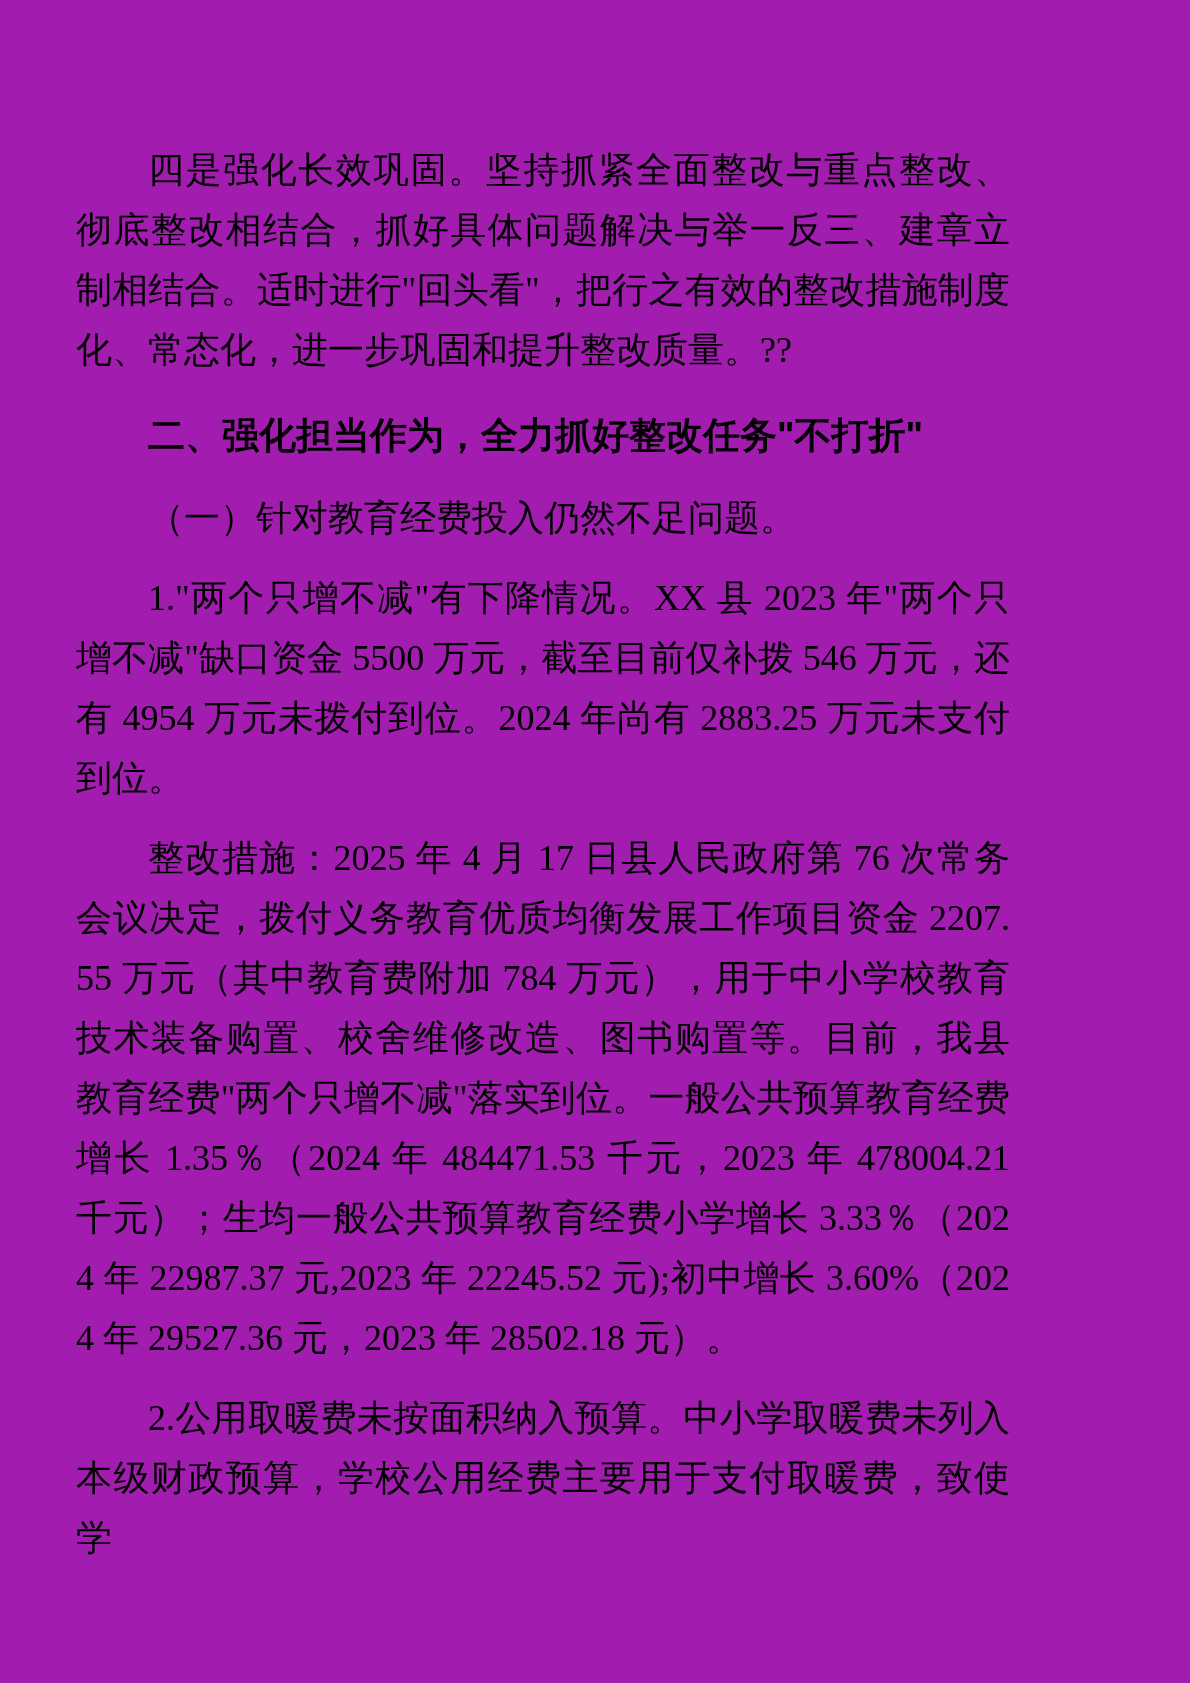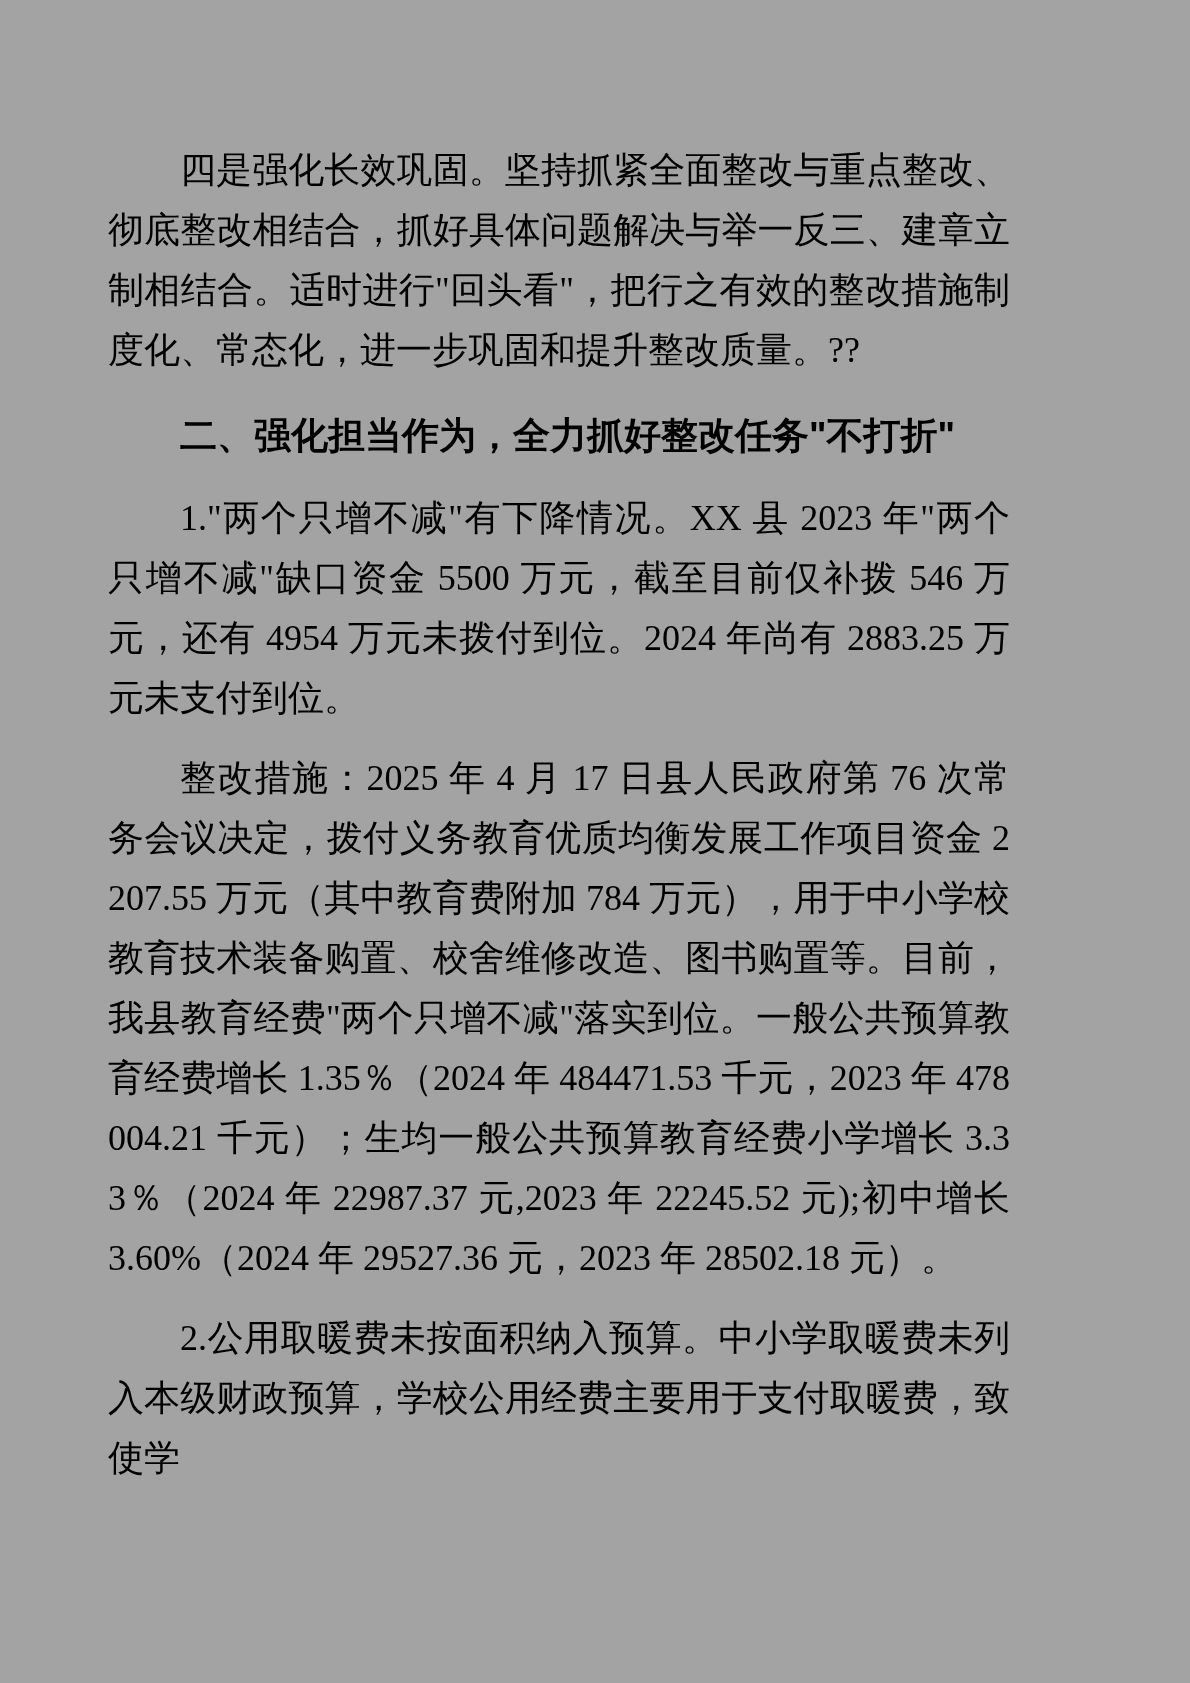--- a/index.html
+++ b/index.html
@@ -4,23 +4,23 @@
 <style>
   html, body {
     margin: 0;
     padding: 0;
     background: #ffffff;
   }
   .page {
     position: relative;
     width: 1190px;
     height: 1683px;
-    background: #a3a3a3;
+    background: #a21caf;
     box-sizing: border-box;
-    padding: 140px 180px 0 108px;
+    padding: 140px 180px 0 76px;
     overflow: hidden;
   }
   .para {
     font-family: "Liberation Serif", "DejaVu Serif", serif;
     font-size: 36px;
     line-height: 60px;
     color: #000000;
     text-align: justify;
     text-indent: 72px;
     margin: 0 0 20px 0;
@@ -39,19 +39,20 @@
   }
 </style>
 </head>
 <body>
 
 <div class="page">
   <p class="para">四是强化长效巩固。坚持抓紧全面整改与重点整改、彻底整改相结合，抓好具体问题解决与举一反三、建章立制相结合。适时进行"回头看"，把行之有效的整改措施制度化、常态化，进一步巩固和提升整改质量。??</p>
 
   <p class="heading">二、强化担当作为，全力抓好整改任务"不打折"</p>
 
+  <p class="para">（一）针对教育经费投入仍然不足问题。</p>
 
   <p class="para">1."两个只增不减"有下降情况。XX 县 2023 年"两个只增不减"缺口资金 5500 万元，截至目前仅补拨 546 万元，还有 4954 万元未拨付到位。2024 年尚有 2883.25 万元未支付到位。</p>
 
   <p class="para">整改措施：2025 年 4 月 17 日县人民政府第 76 次常务会议决定，拨付义务教育优质均衡发展工作项目资金 2207.55 万元（其中教育费附加 784 万元），用于中小学校教育技术装备购置、校舍维修改造、图书购置等。目前，我县教育经费"两个只增不减"落实到位。一般公共预算教育经费增长 1.35％（2024 年 484471.53 千元，2023 年 478004.21 千元）；生均一般公共预算教育经费小学增长 3.33％（2024 年 22987.37 元,2023 年 22245.52 元);初中增长 3.60%（2024 年 29527.36 元，2023 年 28502.18 元）。</p>
 
   <p class="para">2.公用取暖费未按面积纳入预算。中小学取暖费未列入本级财政预算，学校公用经费主要用于支付取暖费，致使学</p>
 </div>
 
 </body></html>

